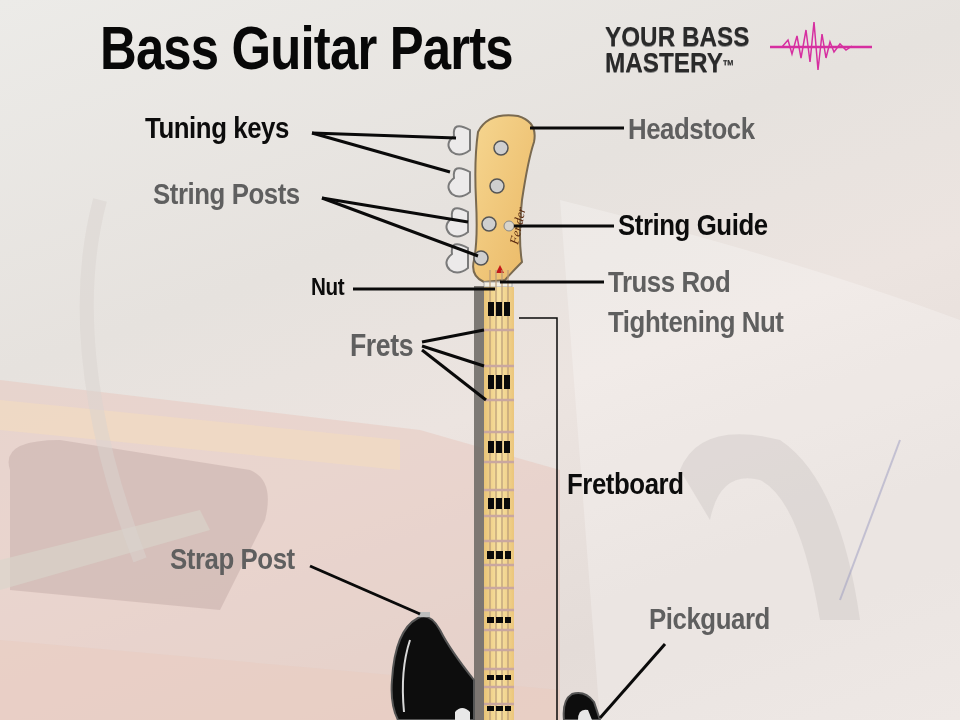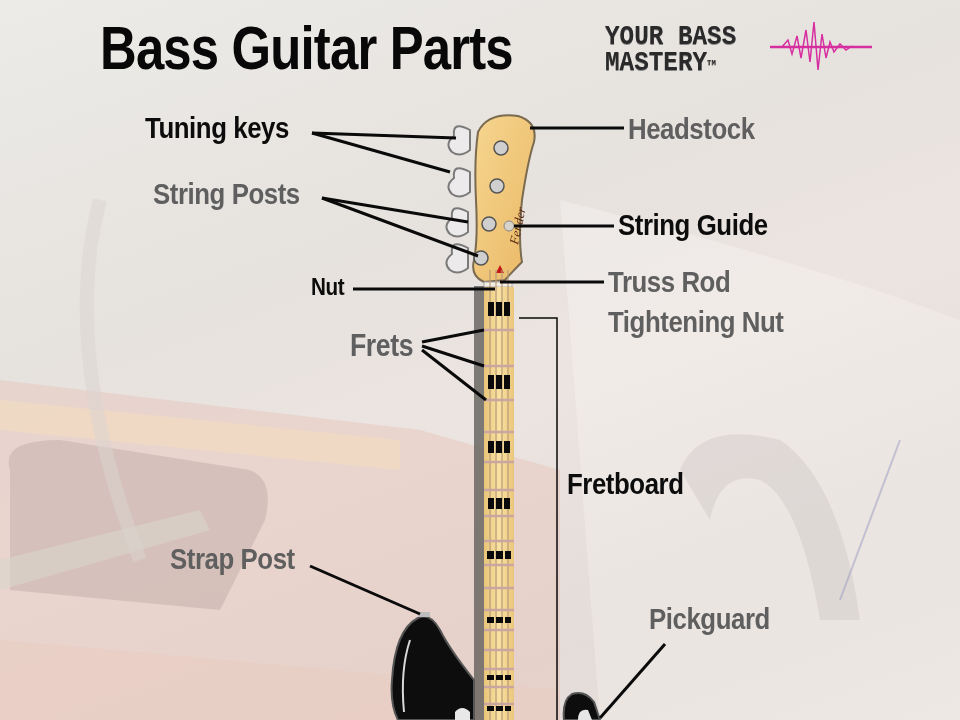--- a/index.html
+++ b/index.html
@@ -6,21 +6,21 @@
   body{width:960px;height:720px;overflow:hidden;position:relative;
     font-family:"Liberation Sans",sans-serif;
     background:linear-gradient(160deg,#ecebe8 0%,#e6e2de 35%,#ece4e0 55%,#e4dcd8 80%,#e8e0dc 100%);}
   .bg{position:absolute;inset:0;}
   .lbl{position:absolute;font-family:"Liberation Sans",sans-serif;font-weight:bold;
     letter-spacing:-0.5px;white-space:nowrap;transform:scaleX(0.86);transform-origin:left top;}
   .blk{color:#0c0c0c;}
   .gry{color:#5f5f5f;}
   #title{position:absolute;left:100px;top:12px;font-size:62px;font-weight:bold;color:#080808;
     letter-spacing:-1px;transform:scaleX(0.82);transform-origin:left top;white-space:nowrap;}
-  #logo{position:absolute;left:605px;top:24px;font-family:Liberation Mono, monospace;}
+  #logo{position:absolute;left:605px;top:24px;}
   .logo-line{font-weight:bold;font-size:27px;line-height:26px;color:#2a2a2a;letter-spacing:0px;
     transform:scaleX(0.9);transform-origin:left top;white-space:nowrap;
     text-shadow:0 1px 0 #888;}
   .tm{font-size:8px;vertical-align:bottom;}
   svg{position:absolute;left:0;top:0;}
 </style>
 </head>
 <body>
 
 <svg class="bg" width="960" height="720" viewBox="0 0 960 720">

